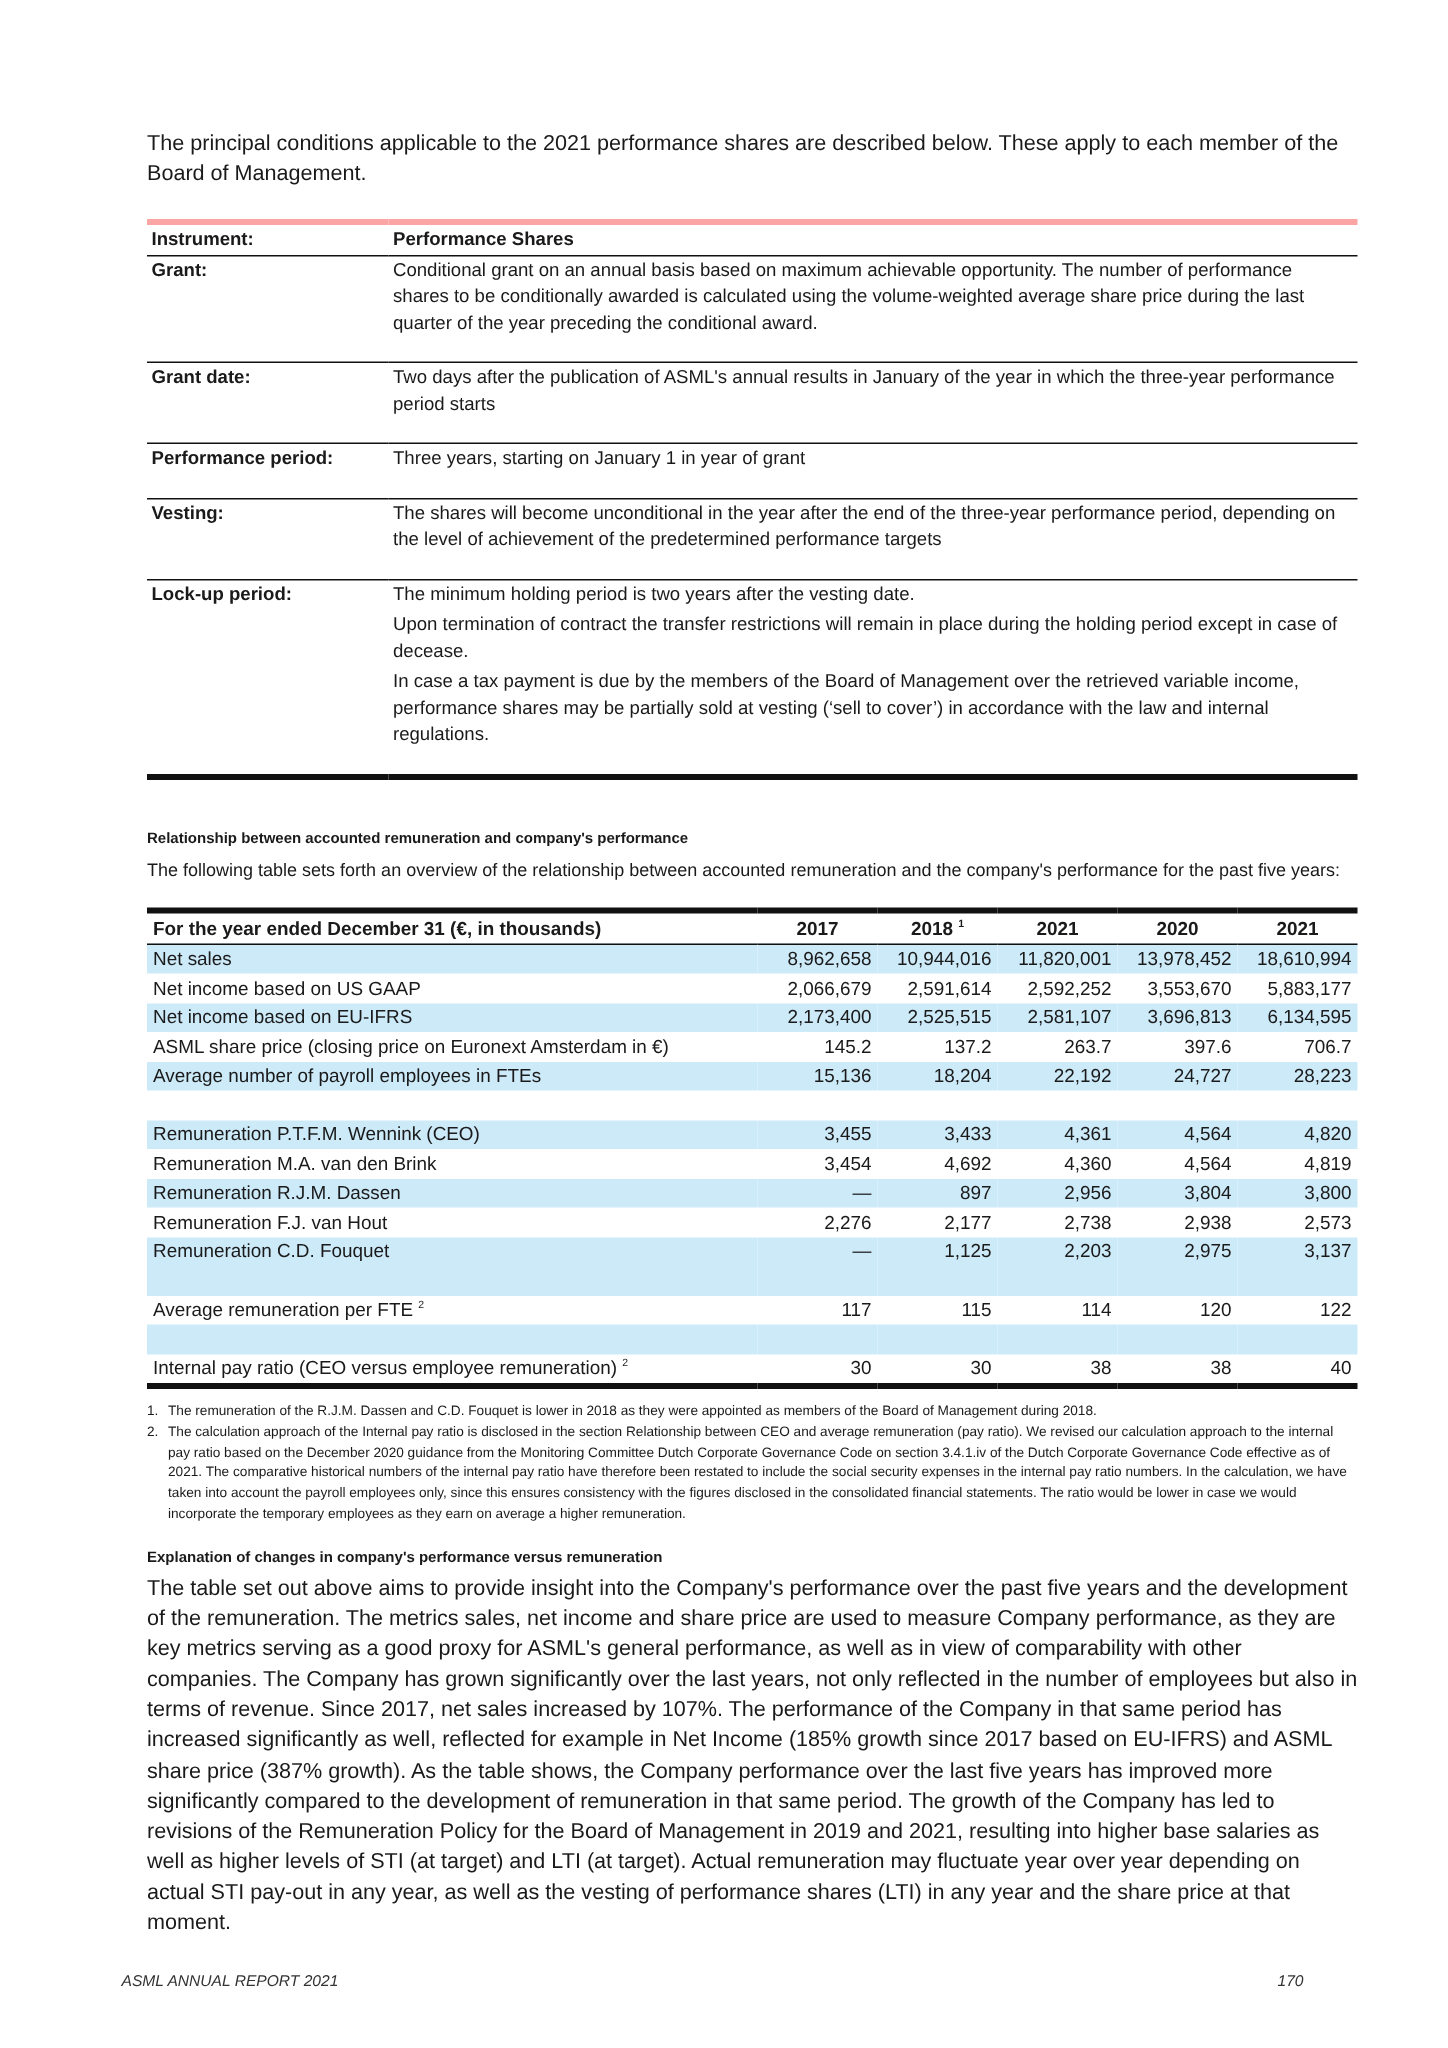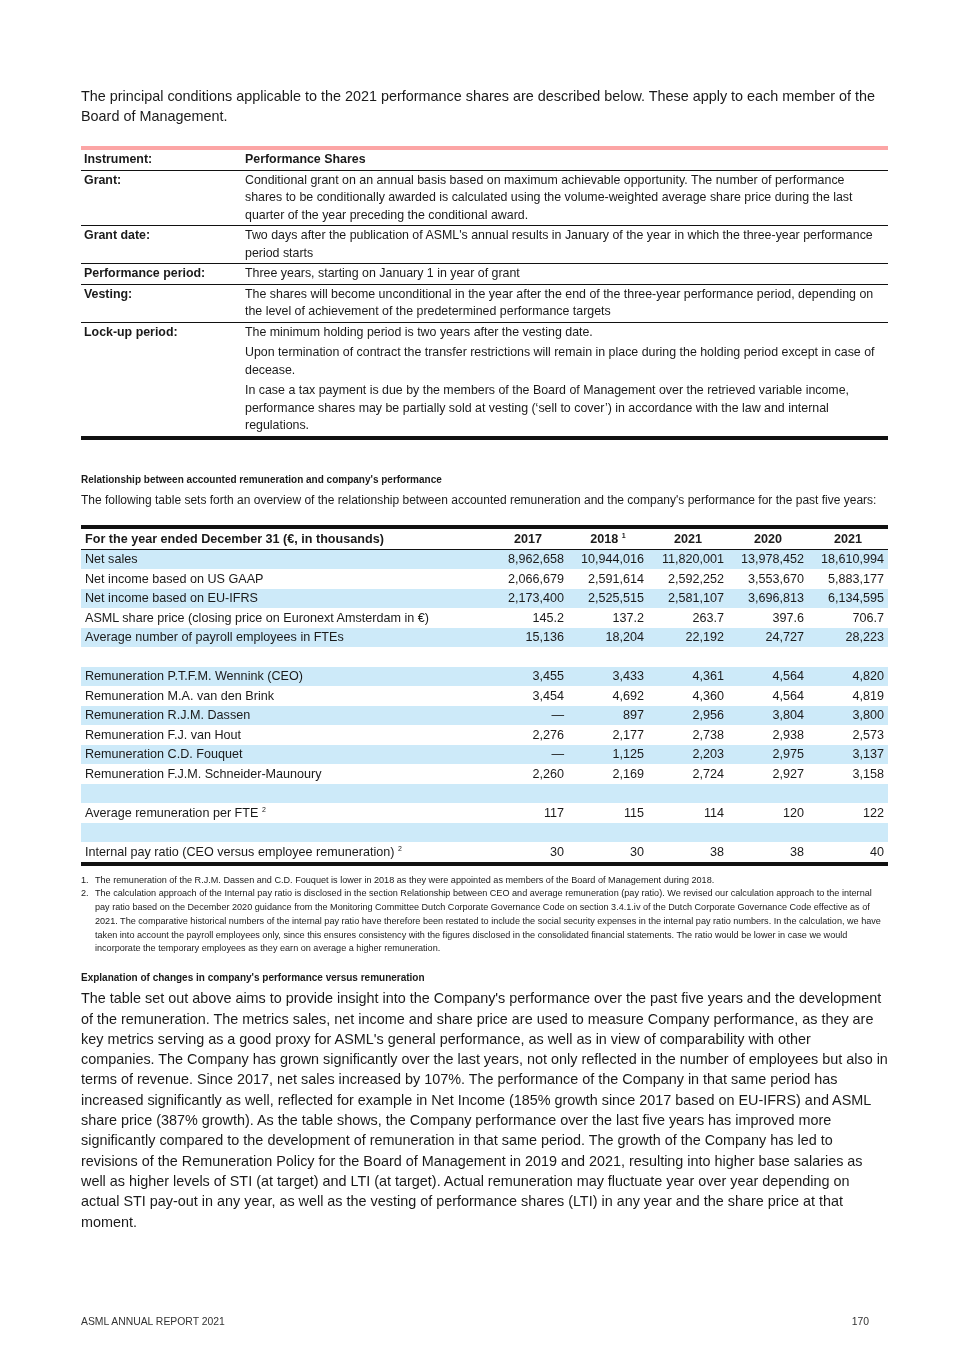--- a/index.html
+++ b/index.html
@@ -1,29 +1,29 @@
 <!DOCTYPE html>
 <html><head>
 <meta charset="utf-8">
 <style>
   html, body { margin: 0; padding: 0; background: #ffffff; }
   body {
     width: 965px; height: 1365px; position: relative; overflow: hidden;
     font-family: "Liberation Sans", sans-serif; color: #1a1a1a;
   }
-  .page { position: absolute; left: 81px; top: 86px; width: 807px; }
+  .page { position: absolute; left: 98px; top: 86px; width: 807px; }
   .intro { font-size: 14.4px; line-height: 20px; margin: 0 0 20px 0; }
 
   
   table.cond { width: 100%; border-collapse: collapse; font-size: 12.4px; line-height: 17.5px; border-top: 4px solid #fca5a5; border-bottom: 4px solid #111; }
   table.cond td { vertical-align: top; padding: 1px 3px 1px 3px; border-top: 1.5px solid #111; }
   table.cond tr:first-child td { border-top: none; }
   table.cond td.k { width: 155px; font-weight: bold; }
   table.cond td.v p { margin: 0 0 3px 0; }
-  table.cond td.v p:last-child { margin-bottom: 0; }
+  table.cond td.v p:last-child { margin-bottom: 16px; }
 
   h3 { font-size: 10px; font-weight: bold; margin: 0; line-height: 20px; }
   .sec2 { margin-top: 30px; }
   .para { font-size: 12px; line-height: 20px; margin: 0; }
 
   
   table.perf { width: 100%; border-collapse: collapse; font-size: 12.6px; margin-top: 15px; border-top: 4px solid #111; border-bottom: 4px solid #111; }
   table.perf th { font-weight: bold; text-align: center; padding: 1px 4px; height: 18px; border-bottom: 1.5px solid #111; }
   table.perf th.first { text-align: left; }
   table.perf td { padding: 0 4px; height: 19.5px; text-align: right; white-space: nowrap; }
@@ -32,21 +32,21 @@
   table.perf tr.blue td { background: #cdeaf9; }
   sup { font-size: 7px; vertical-align: super; line-height: 0; }
 
   .notes { margin: 8px 0 0 0; padding: 0; list-style: none; font-size: 9.1px; line-height: 13.8px; }
   .notes li { position: relative; padding-left: 14px; }
   .notes li .num { position: absolute; left: 0; top: 0; }
 
   .sec3 { margin-top: 12px; }
   .body3 { font-size: 14.4px; line-height: 20.3px; margin: 0; }
 
-  .footer { position: absolute; left: 81px; top: 1316px; width: 804px; font-size: 10.4px; color: #333; }
+  .footer { position: absolute; left: 81px; top: 1316px; width: 804px; font-size: 10.4px; color: #333; font-style: italic; }
   .footer .right { position: absolute; right: 16px; top: 0; }
 </style>
 </head>
 <body>
 
 <div class="page">
   <p class="intro">The principal conditions applicable to the 2021 performance shares are described below. These apply to each member of the Board of Management.</p>
 
   <table class="cond">
     <tbody id="cond-body">
@@ -187,28 +187,20 @@
           <td class="yr">2,573</td>
         </tr>
         <tr class="blue">
           <td class="lbl"><span>Remuneration C.D. Fouquet</span></td>
           <td class="yr">—</td>
           <td class="yr">1,125</td>
           <td class="yr">2,203</td>
           <td class="yr">2,975</td>
           <td class="yr">3,137</td>
         </tr>
-        <tr>
-          <td class="lbl"><span>Remuneration F.J.M. Schneider-Maunoury</span></td>
-          <td class="yr">2,260</td>
-          <td class="yr">2,169</td>
-          <td class="yr">2,724</td>
-          <td class="yr">2,927</td>
-          <td class="yr">3,158</td>
-        </tr>
         <tr class="blue">
           <td class="lbl"><span></span></td>
           <td class="yr"></td>
           <td class="yr"></td>
           <td class="yr"></td>
           <td class="yr"></td>
           <td class="yr"></td>
         </tr>
         <tr>
           <td class="lbl"><span>Average remuneration per FTE</span> <sup>2</sup></td>

